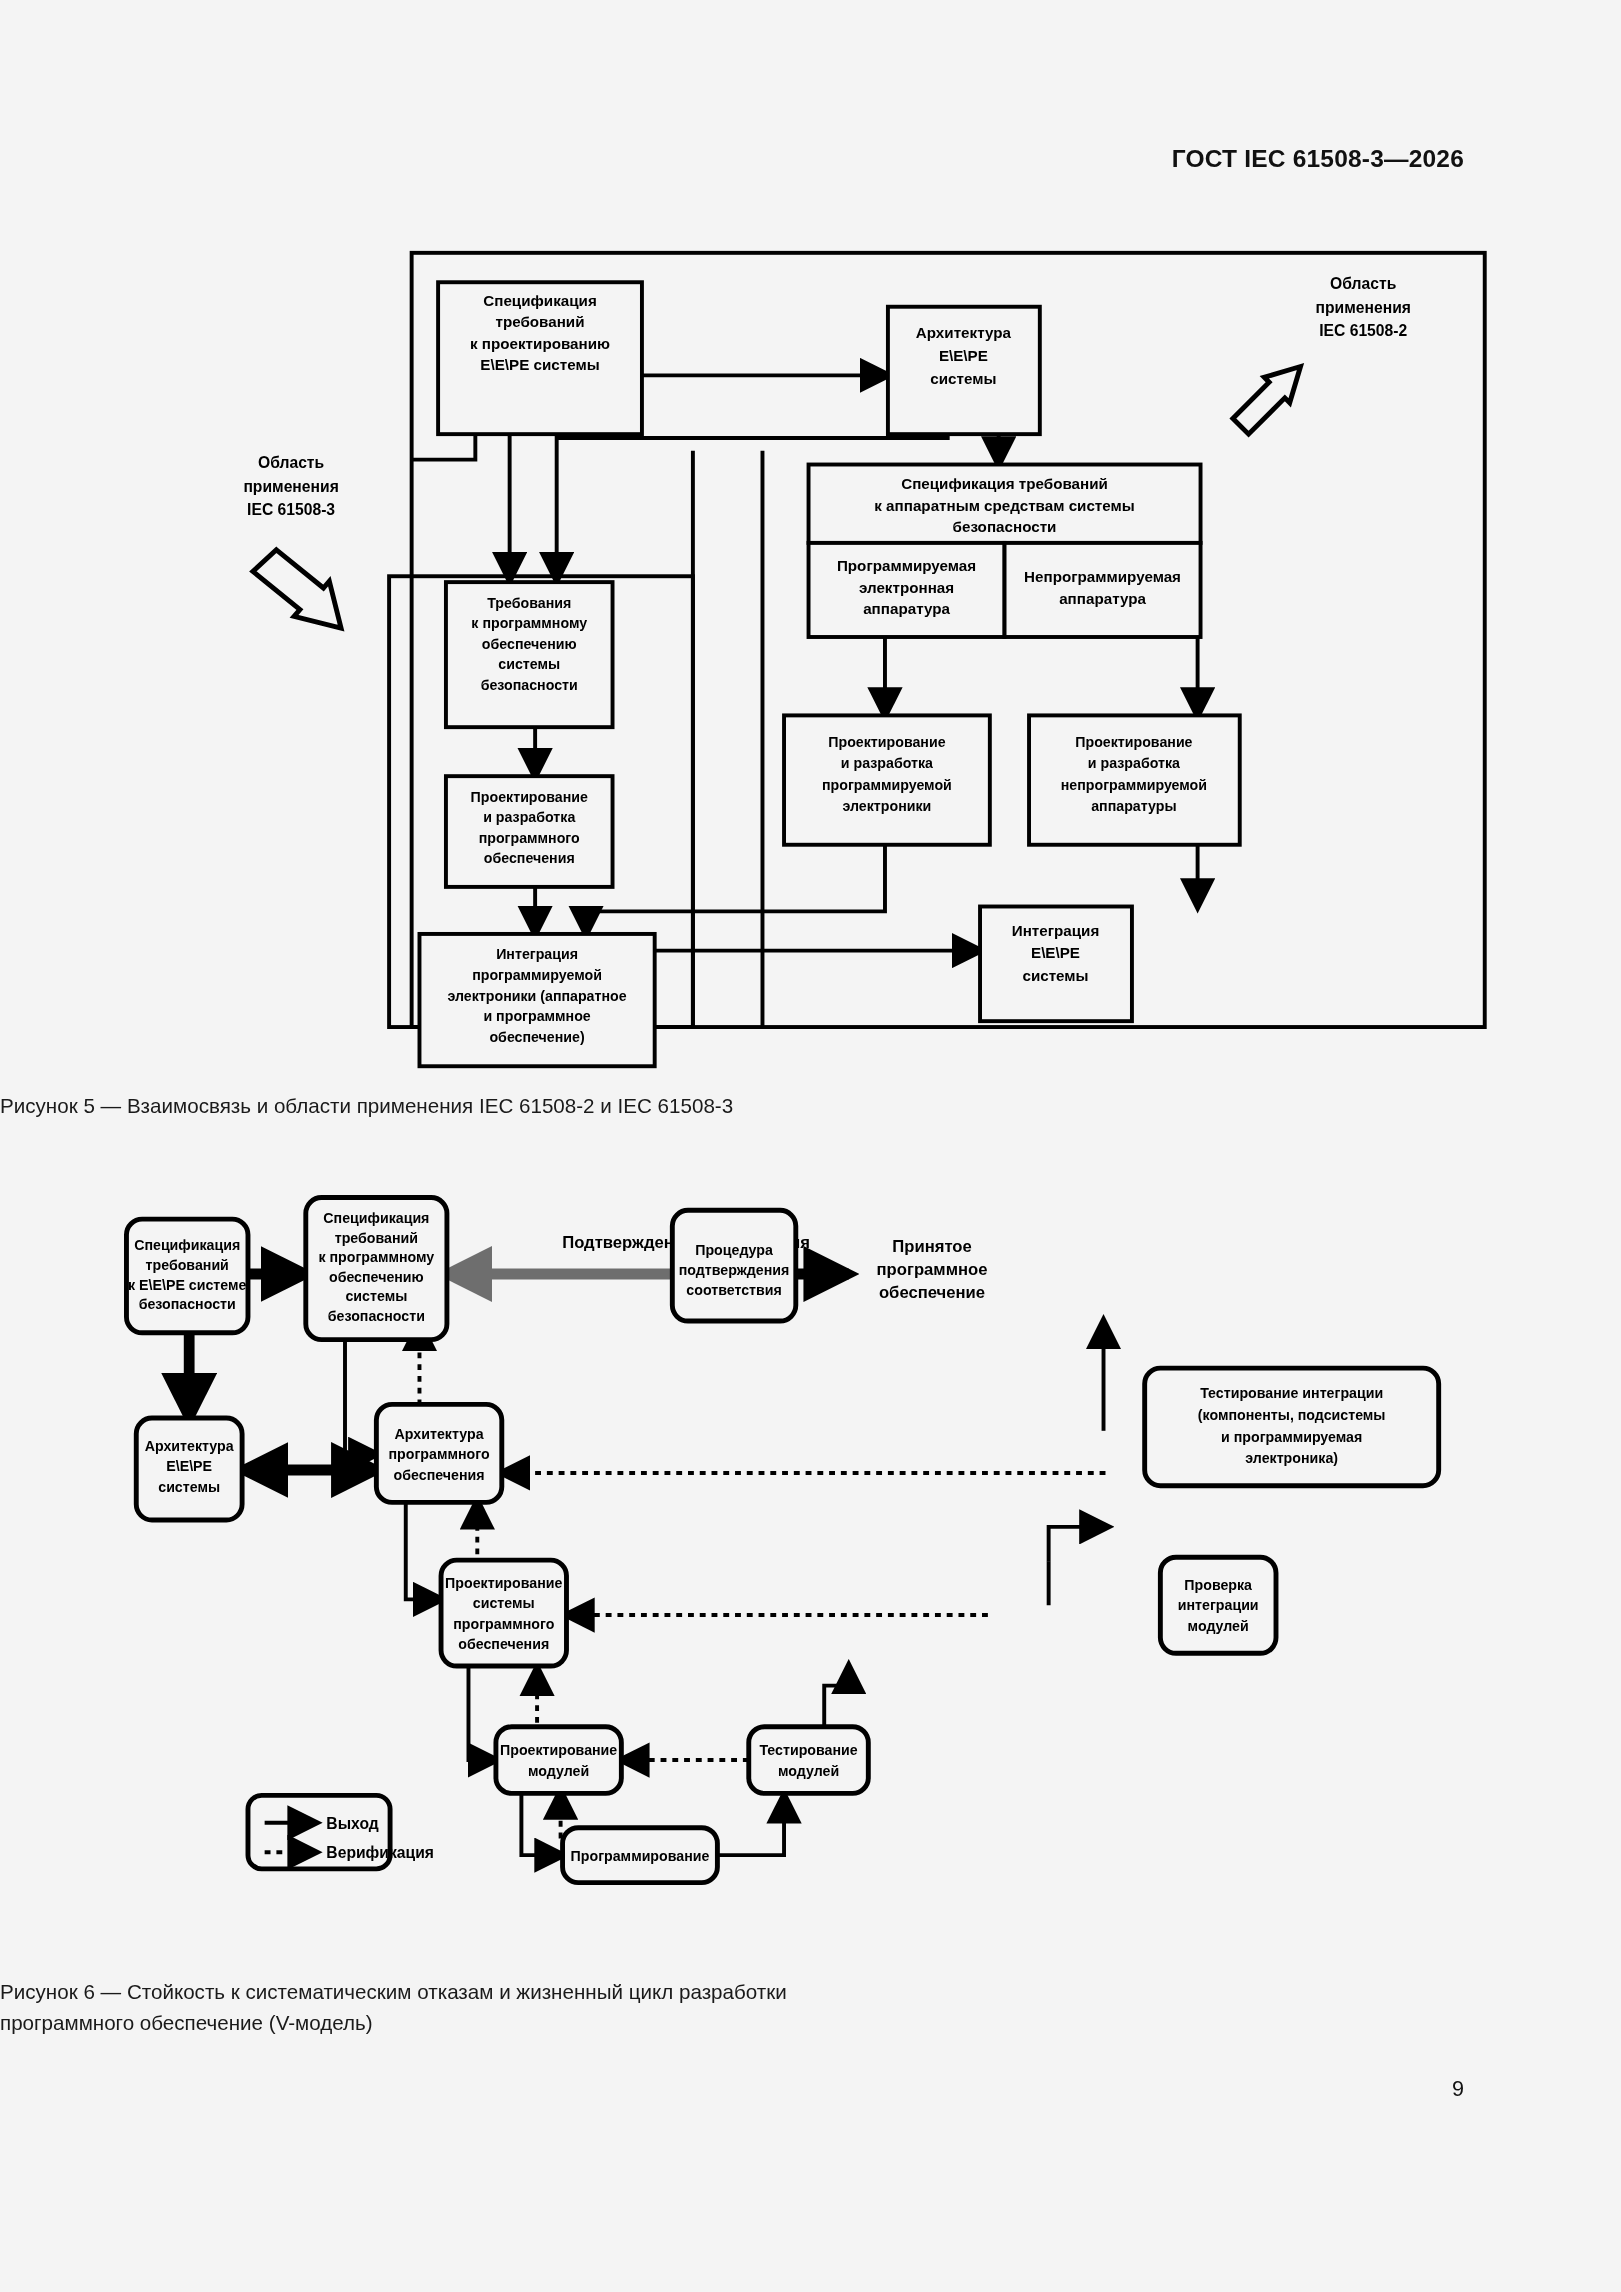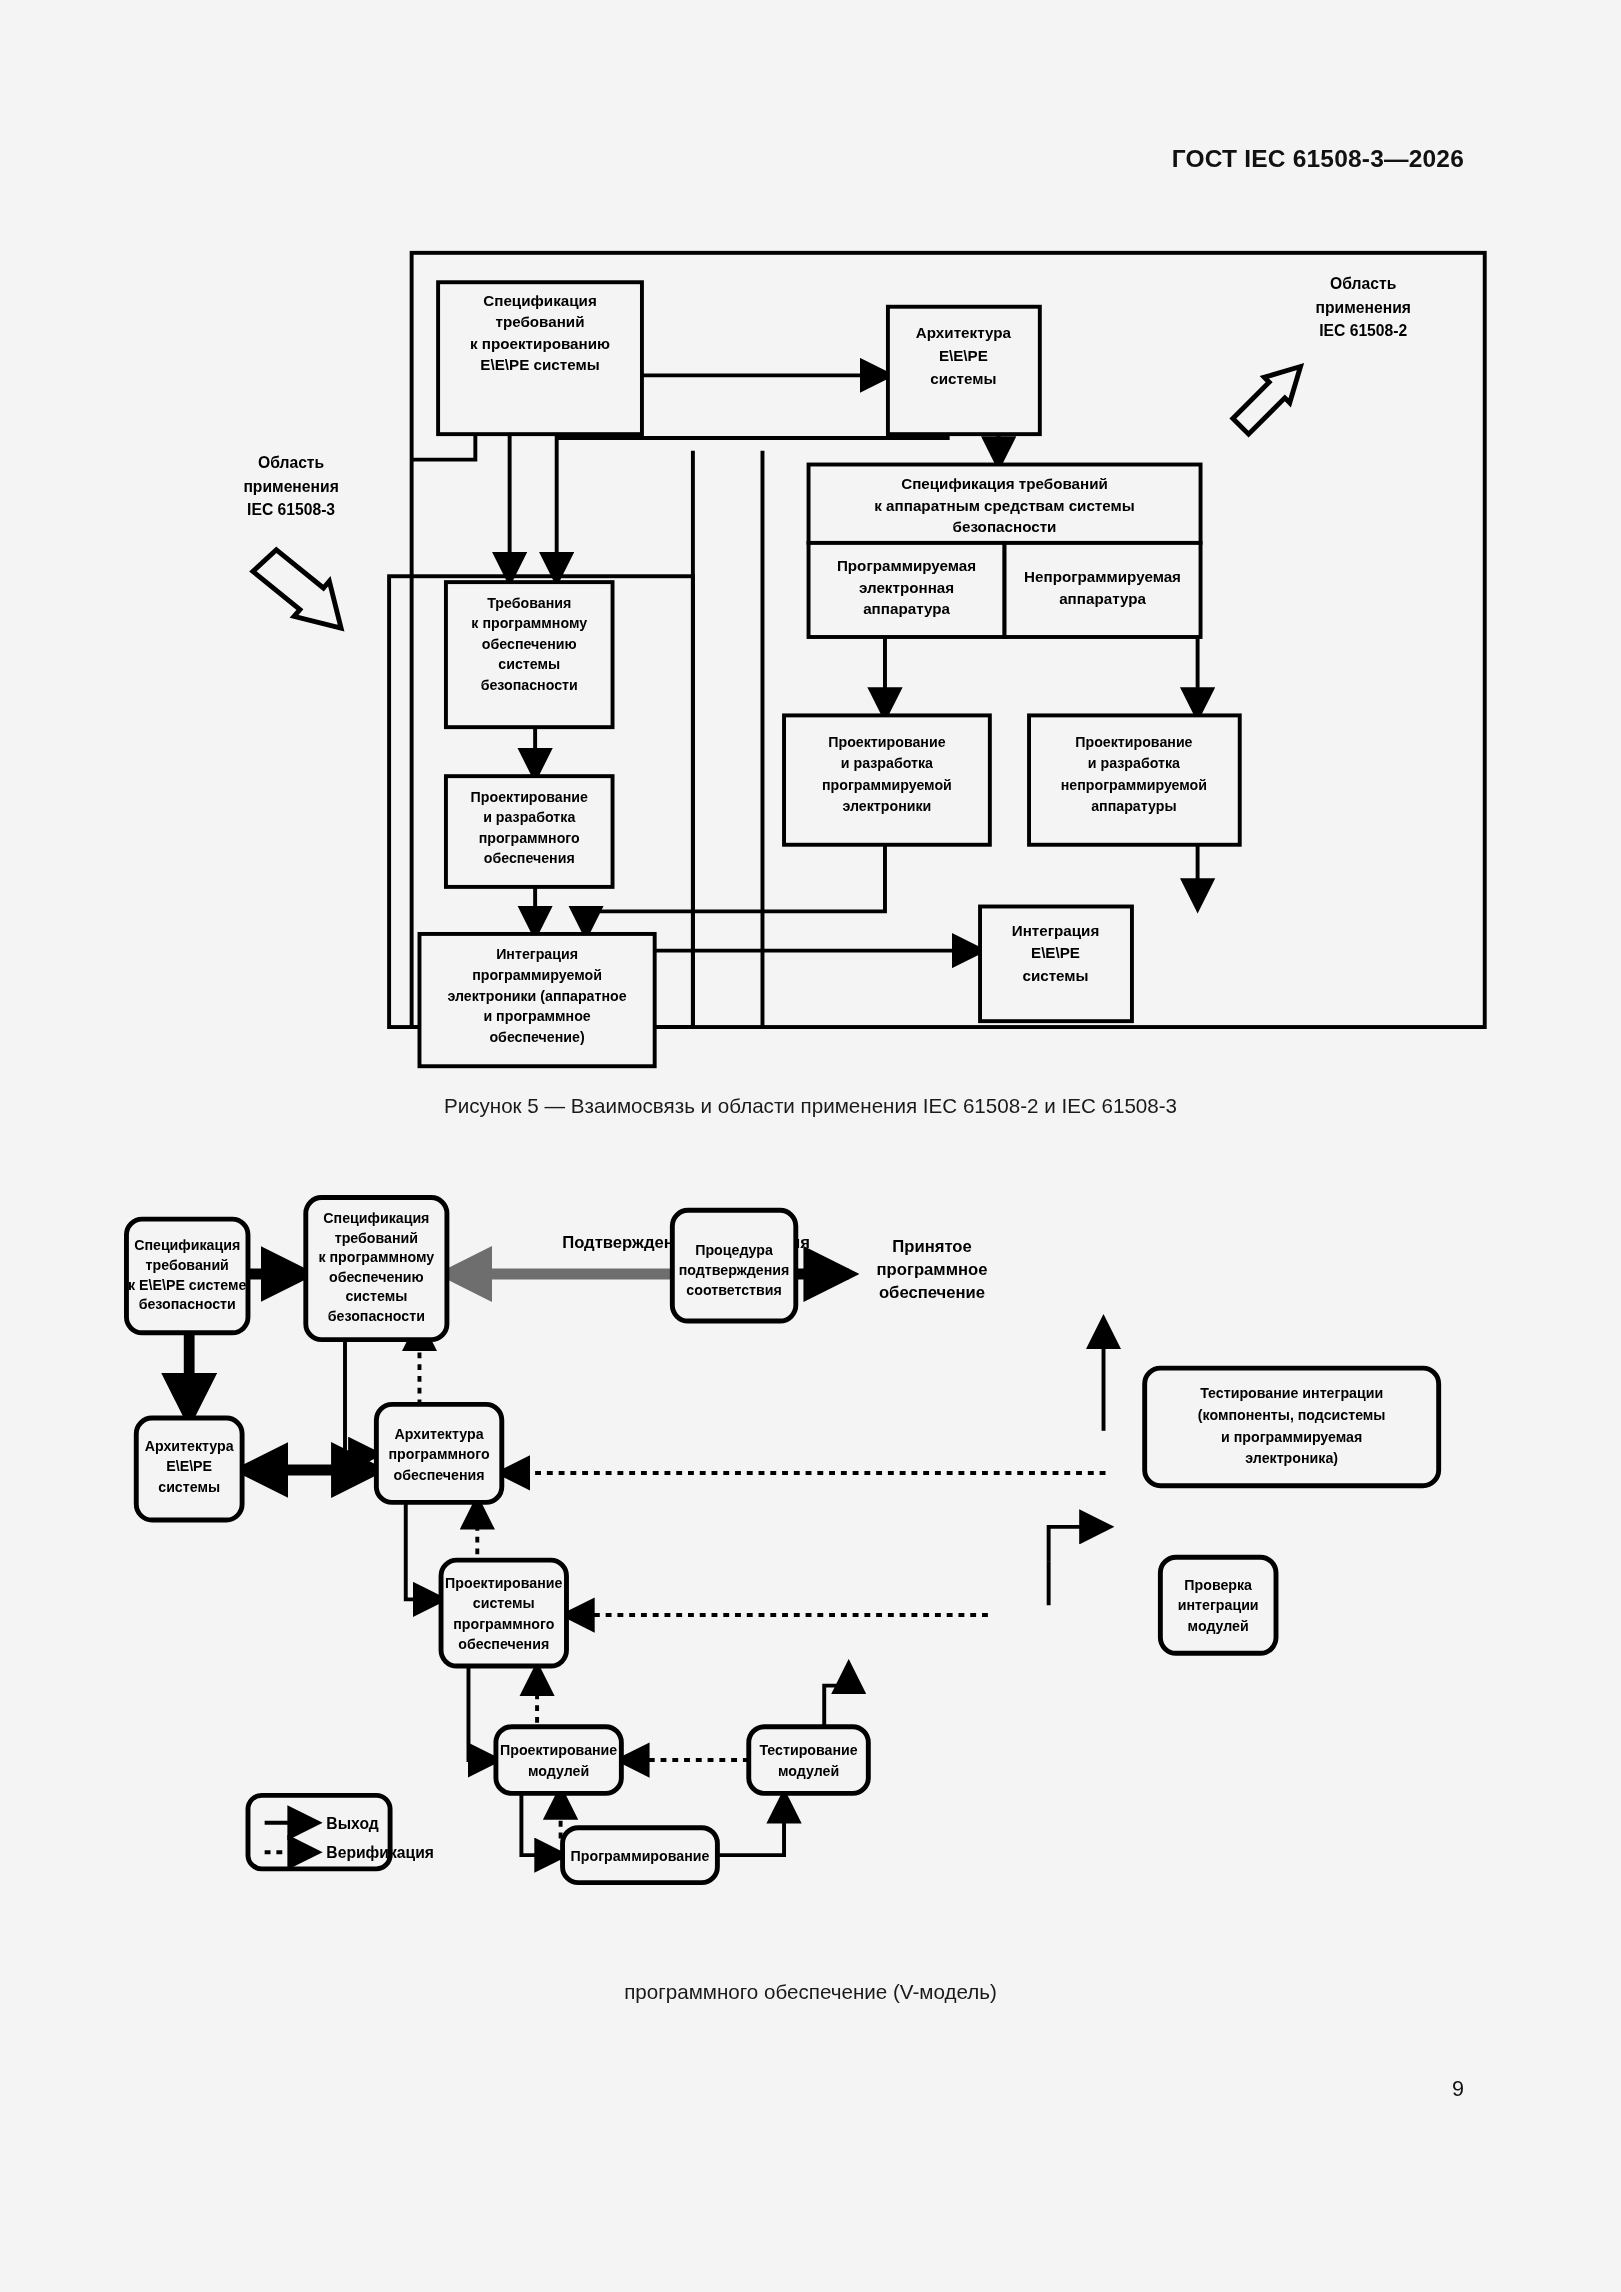--- a/index.html
+++ b/index.html
@@ -22,21 +22,21 @@
     right:157px;
     font-size:24.5px;
     font-weight:bold;
     letter-spacing:0.2px;
     white-space:nowrap;
   }
   
   .caption{
     position:absolute;
     width:100%;
-    text-align:center;
+    text-align:left;
     font-size:20.6px;
     line-height:31px;
     color:#1a1a1a;
   }
   #caption-fig5{ top:1090px; left:0; }
   #caption-fig6{ top:1976px; left:0; }
   #page-number{
     position:absolute;
     right:157px;
     top:2076px;
@@ -363,18 +363,19 @@
         <rect class="bx-rect-round" x="253" y="1832" width="145" height="75" rx="14" ry="14"></rect>
         <path class="conn" d="M270,1860 L322,1860" marker-end="url(#ah)"></path>
         <text class="lbl-legend" x="333" y="1866">Выход</text>
         <path class="conn-dot" d="M270,1890 L322,1890" marker-end="url(#ahd)"></path>
         <text class="lbl-legend" x="333" y="1896">Верификация</text>
       </g>
     </svg>
   </div>
 
   <div class="caption" id="caption-fig6">
+    <div>Рисунок 6 — Стойкость к систематическим отказам и жизненный цикл разработки</div>
     <div>программного обеспечение (V-модель)</div>
   </div>
 
   <div id="page-number">9</div>
 </div>
 
 
 </body></html>

